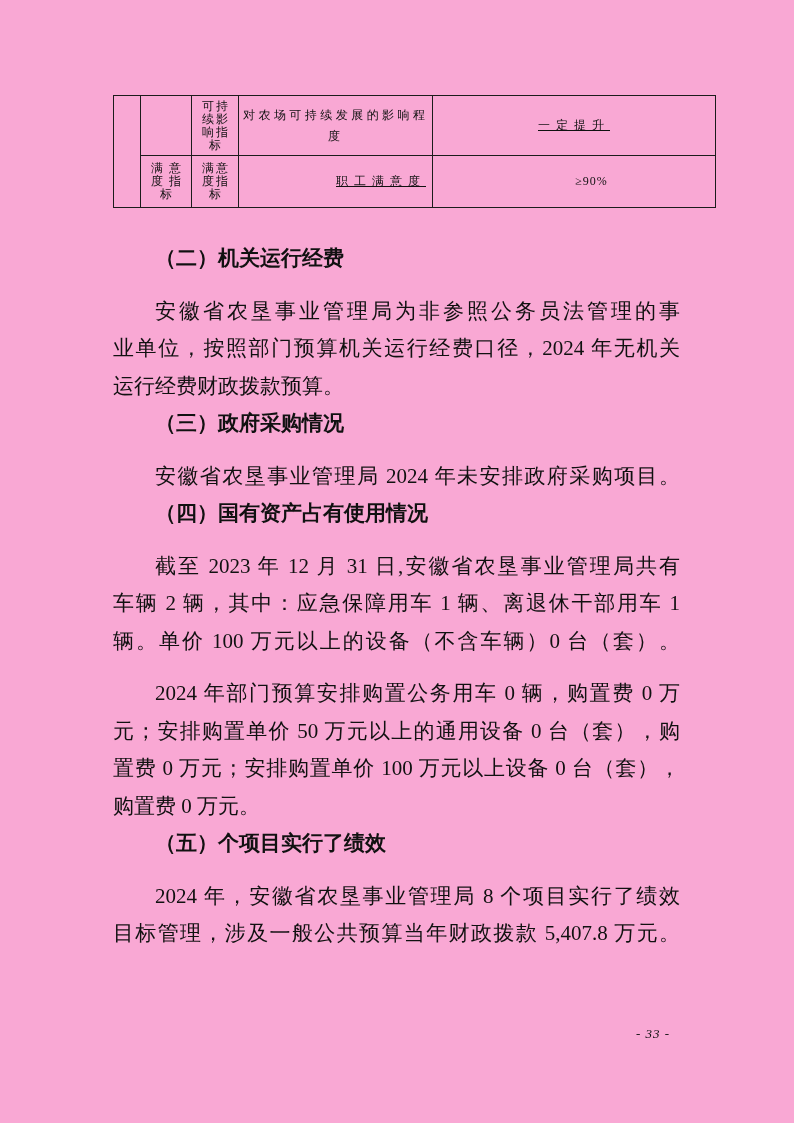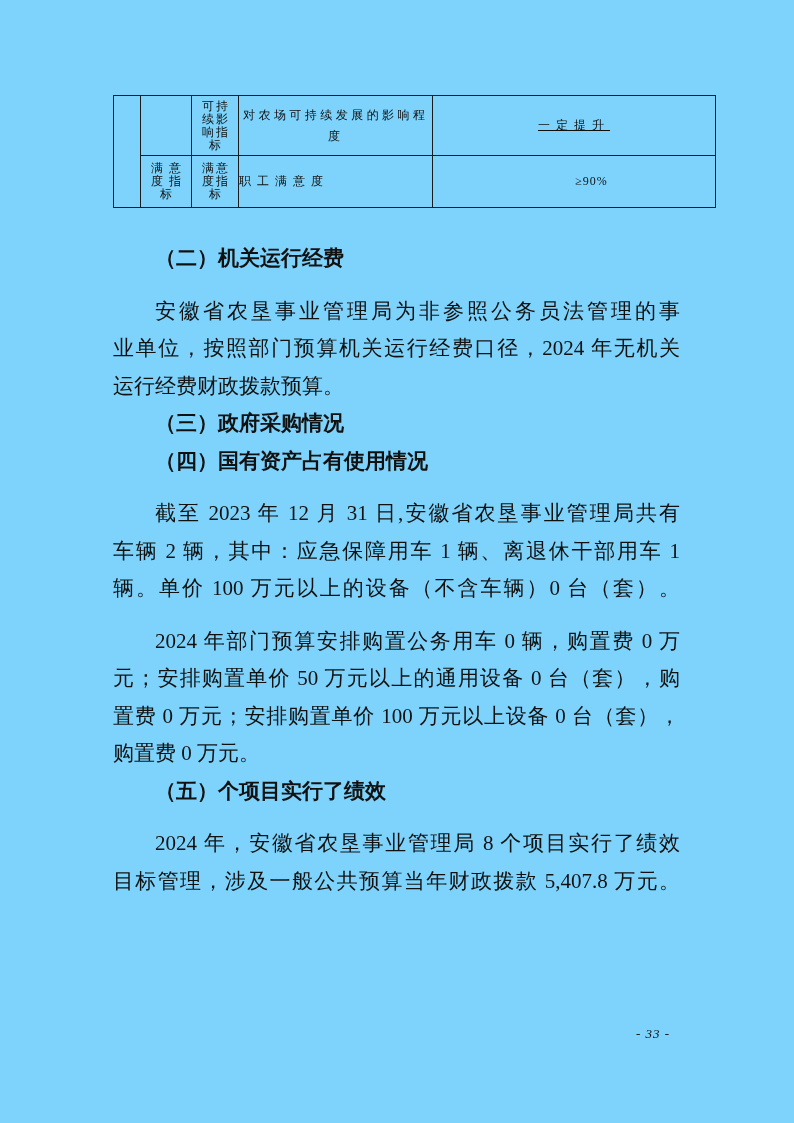--- a/index.html
+++ b/index.html
@@ -1,21 +1,21 @@
 <!DOCTYPE html>
 <html><head>
 <meta charset="utf-8">
 <style>
   * { margin: 0; padding: 0; box-sizing: border-box; }
   html, body { background: #e8e8e8; }
   .page {
     position: relative;
     width: 794px;
     height: 1123px;
-    background: #7dd3fc;
+    background: #f9a8d4;
     margin: 0 auto;
     overflow: hidden;
     font-family: "Liberation Serif", "DejaVu Serif", serif;
     color: #111111;
   }
   .content {
     position: absolute;
     left: 113px;
     top: 95px;
     width: 567px;
@@ -48,22 +48,23 @@
     letter-spacing: 3px;
     line-height: 21px;
     text-align: justify;
     text-align-last: center;
     padding: 0 4px;
     word-break: break-all;
   }
   td.ind2 {
     font-size: 12px;
     letter-spacing: 6px;
-    text-align: left;
-    padding: 0 0;
+    text-align: right;
+    padding: 0 6px;
+    text-decoration: underline;
   }
   td.val1 { font-size: 12px; letter-spacing: 6px; text-align: center; text-decoration: underline; }
   td.val2 { font-size: 12px; letter-spacing: 1px; text-align: center; padding-left: 35px; }
   
   .spacer { height: 32px; }
   .line {
     width: 567px;
     height: 37.5px;
     line-height: 37.5px;
     font-size: 21px;
@@ -127,20 +128,21 @@
     <div class="spacer"></div>
 
     <div class="heading">（二）机关运行经费</div>
 
     <div class="line full first">安徽省农垦事业管理局为非参照公务员法管理的事</div>
     <div class="line full">业单位，按照部门预算机关运行经费口径，2024 年无机关</div>
     <div class="line">运行经费财政拨款预算。</div>
 
     <div class="heading">（三）政府采购情况</div>
 
+    <div class="line full first">安徽省农垦事业管理局 2024 年未安排政府采购项目。</div>
 
     <div class="heading">（四）国有资产占有使用情况</div>
 
     <div class="line full first">截至 2023 年 12 月 31 日,安徽省农垦事业管理局共有</div>
     <div class="line full">车辆 2 辆，其中：应急保障用车 1 辆、离退休干部用车 1</div>
     <div class="line full">辆。单价 100 万元以上的设备（不含车辆）0 台（套）。</div>
 
     <div class="line full first">2024 年部门预算安排购置公务用车 0 辆，购置费 0 万</div>
     <div class="line full">元；安排购置单价 50 万元以上的通用设备 0 台（套），购</div>
     <div class="line full">置费 0 万元；安排购置单价 100 万元以上设备 0 台（套），</div>

